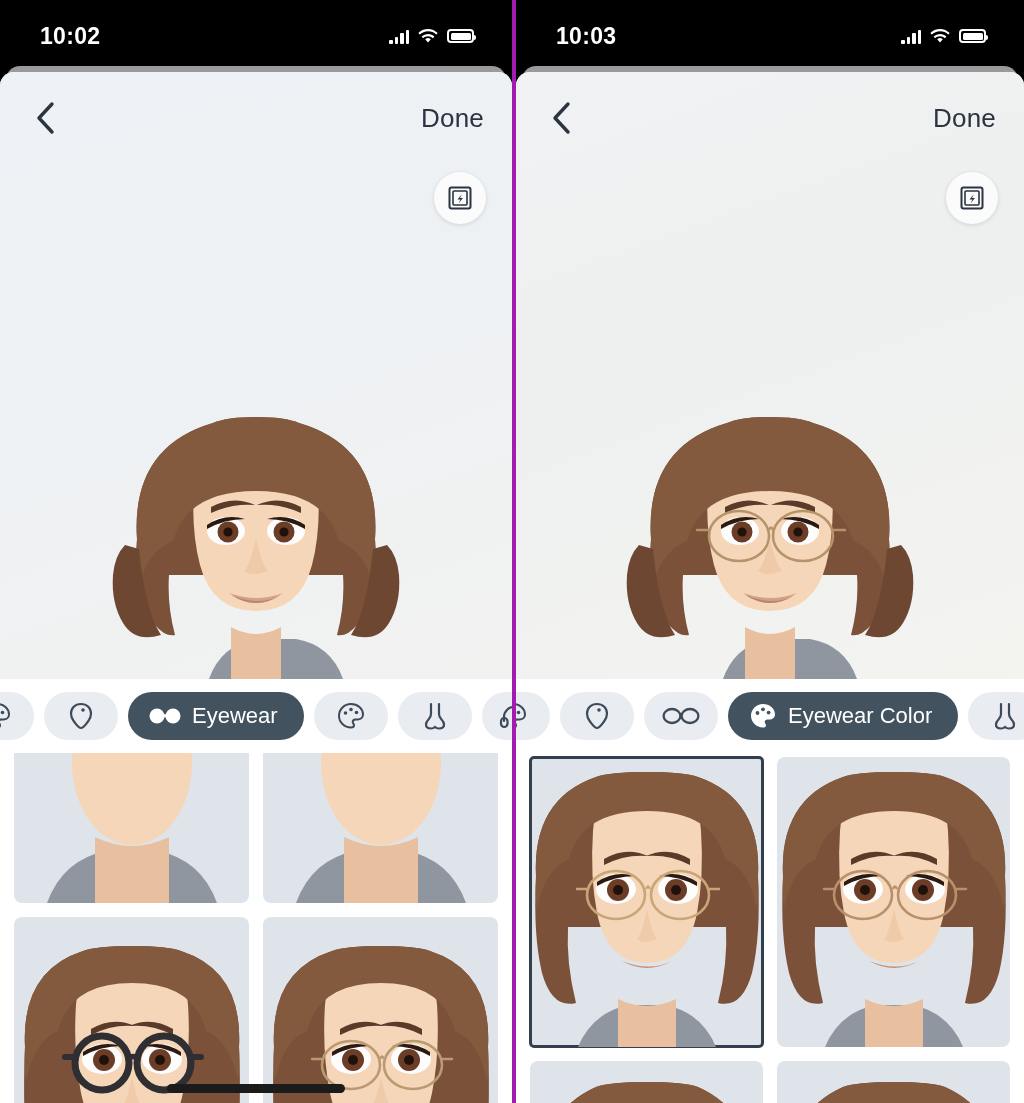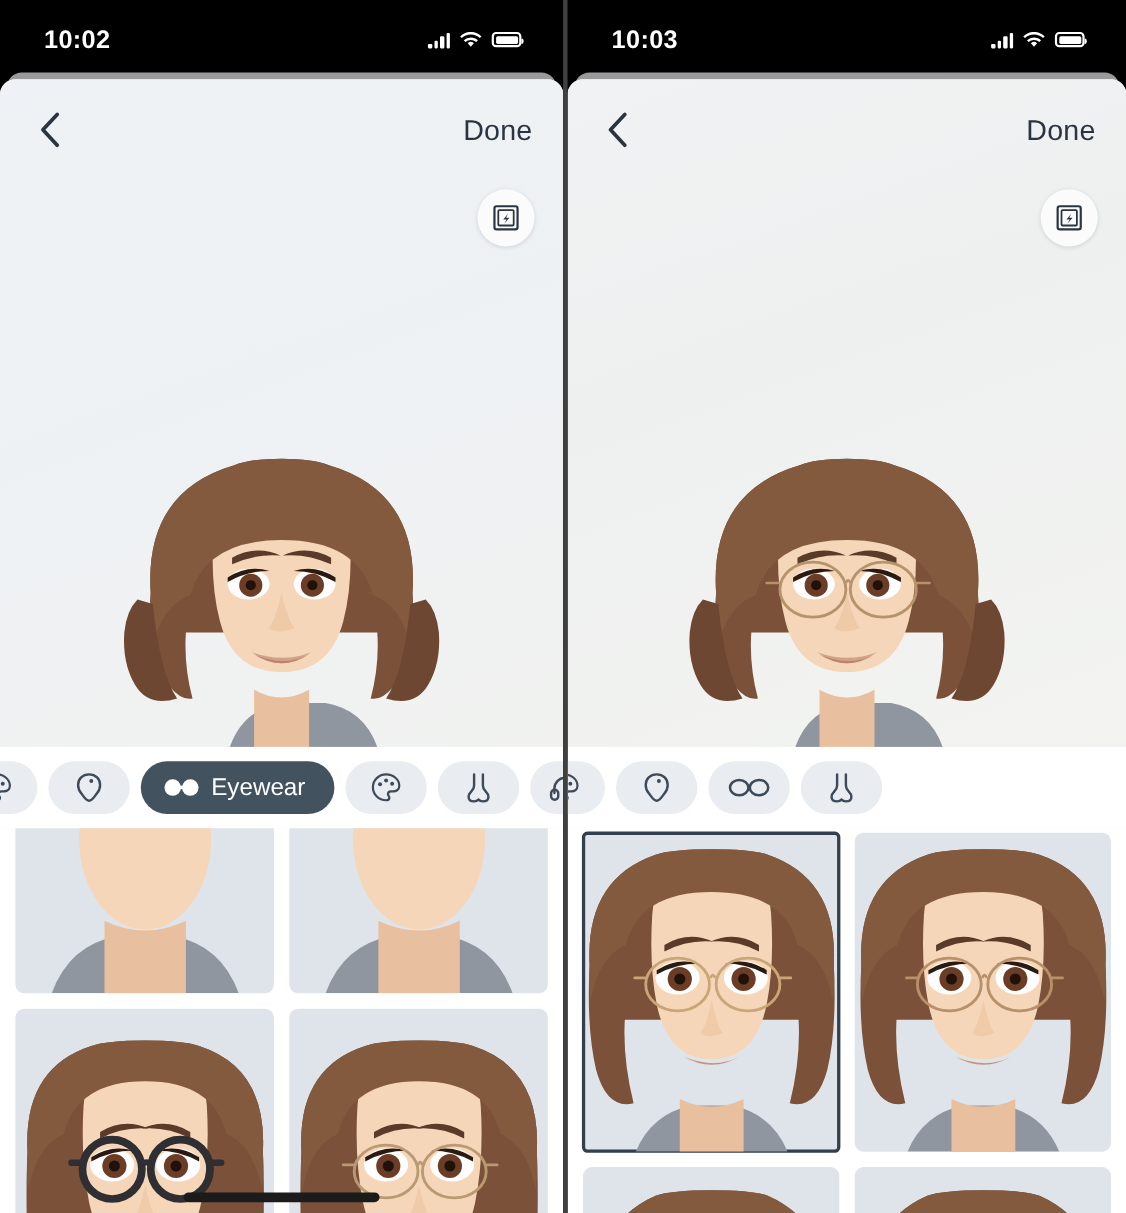--- a/index.html
+++ b/index.html
@@ -14,21 +14,21 @@
     display: flex;
     width: 1024px; height: 1103px;
     background: #ffffff;
   }
   .phone {
     position: relative;
     width: 512px; height: 1103px;
     background: #000000;
     overflow: hidden;
   }
-  .phone.right { border-left: 4px solid #404040; width: 512px; }
+  .phone.right { border-left: 4px solid #a21caf; width: 512px; }
 
   
   .statusbar {
     position: relative;
     height: 72px;
     background: #000000;
     display: flex; align-items: center;
     padding: 0 38px 0 40px;
   }
   .status-time {
@@ -484,20 +484,29 @@
               <path d="M16 4c6 0 10 4.2 10 9.6 0 3-1 5.4-2.8 7.6-2 2.4-4.4 6.8-7.2 6.8s-5.2-4.4-7.2-6.8C7 19 6 16.6 6 13.6 6 8.2 10 4 16 4z" stroke="#3d4a59" stroke-width="2.2" fill="none"></path>
               <circle cx="18" cy="10" r="1.8" fill="#3d4a59"></circle>
             </svg>
         </div>
         <div class="tab icon-only">
           <svg width="38" height="20" viewBox="0 0 38 20">
               <ellipse cx="10" cy="10" rx="8.4" ry="7" stroke="#3d4a59" stroke-width="2.3" fill="none"></ellipse>
               <ellipse cx="28" cy="10" rx="8.4" ry="7" stroke="#3d4a59" stroke-width="2.3" fill="none"></ellipse>
               <path d="M18.4 9 h1.2" stroke="#3d4a59" stroke-width="2.3"></path>
             </svg>
+        </div>
+        <div class="tab labeled">
+          <svg width="30" height="30" viewBox="0 0 30 30">
+              <path d="M15 3c6.6 0 12 4.6 12 10.4 0 3.5-2.9 5-5.4 5h-2.2c-1.5 0-2.7 1.1-2.7 2.5 0 .7.3 1.2.7 1.8.4.5.6 1 .6 1.5 0 1.4-1.2 2.3-3 2.3C8.4 26.5 3 21.2 3 14.7 3 8.2 8.4 3 15 3z" fill="#ffffff"></path>
+              <circle cx="9.5" cy="12" r="1.9" fill="#42525f"></circle>
+              <circle cx="15" cy="8.3" r="1.9" fill="#42525f"></circle>
+              <circle cx="20.6" cy="11.6" r="1.9" fill="#42525f"></circle>
+            </svg>
+          <span class="tab-label">Eyewear Color</span>
         </div>
         <div class="tab icon-only">
           <svg width="30" height="32" viewBox="0 0 30 32">
               <path d="M11 4 v10 q0 3-2.5 5.5 Q6 22 6 24.5 q0 4 5 4 q2.5 0 4-1.5 q1.5 1.5 4 1.5 q5 0 5-4 0-2.5-2.5-5 Q19 17 19 14 V4" stroke="#3d4a59" stroke-width="2.2" fill="none" stroke-linecap="round"></path>
             </svg>
         </div>
       </div>
 
       <div class="grid">
         <div class="grid-inner offset-b">

